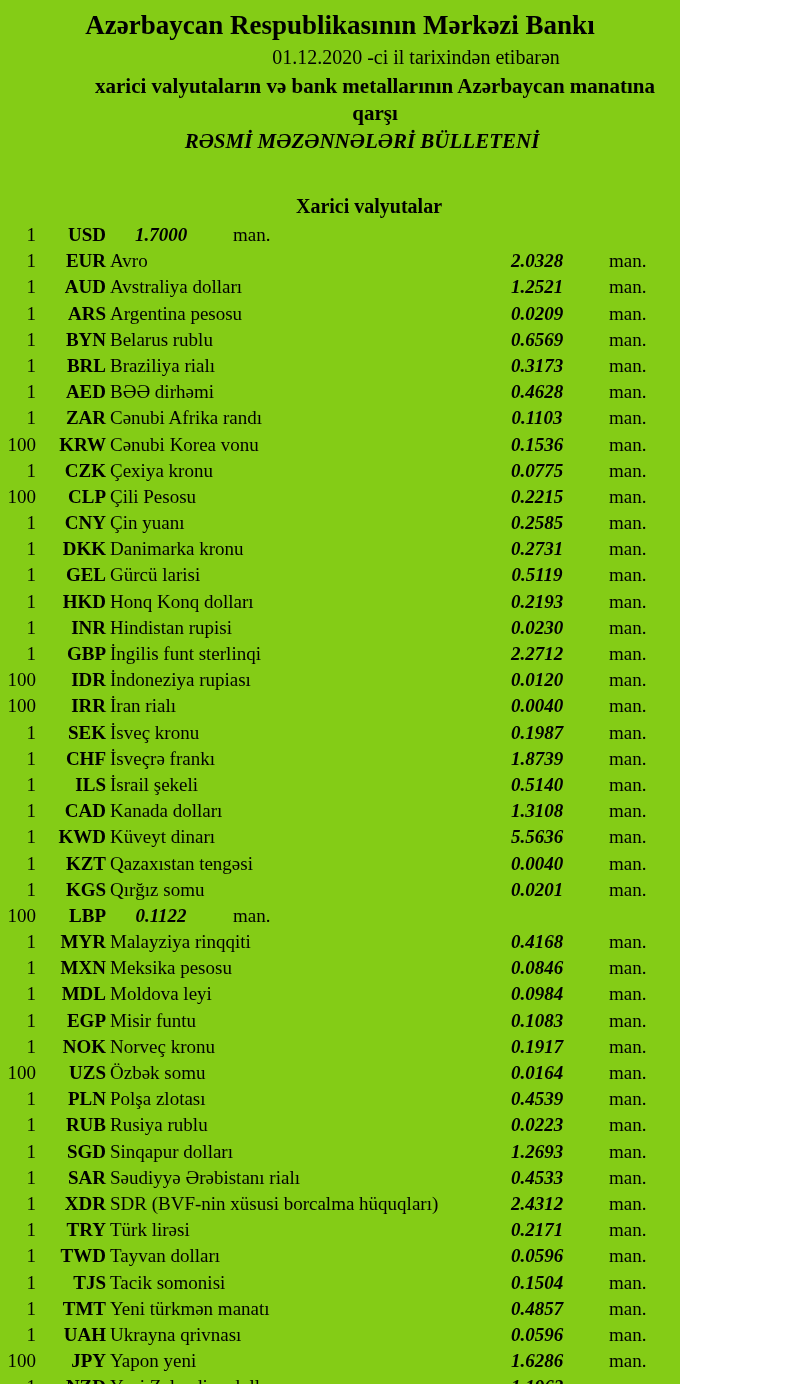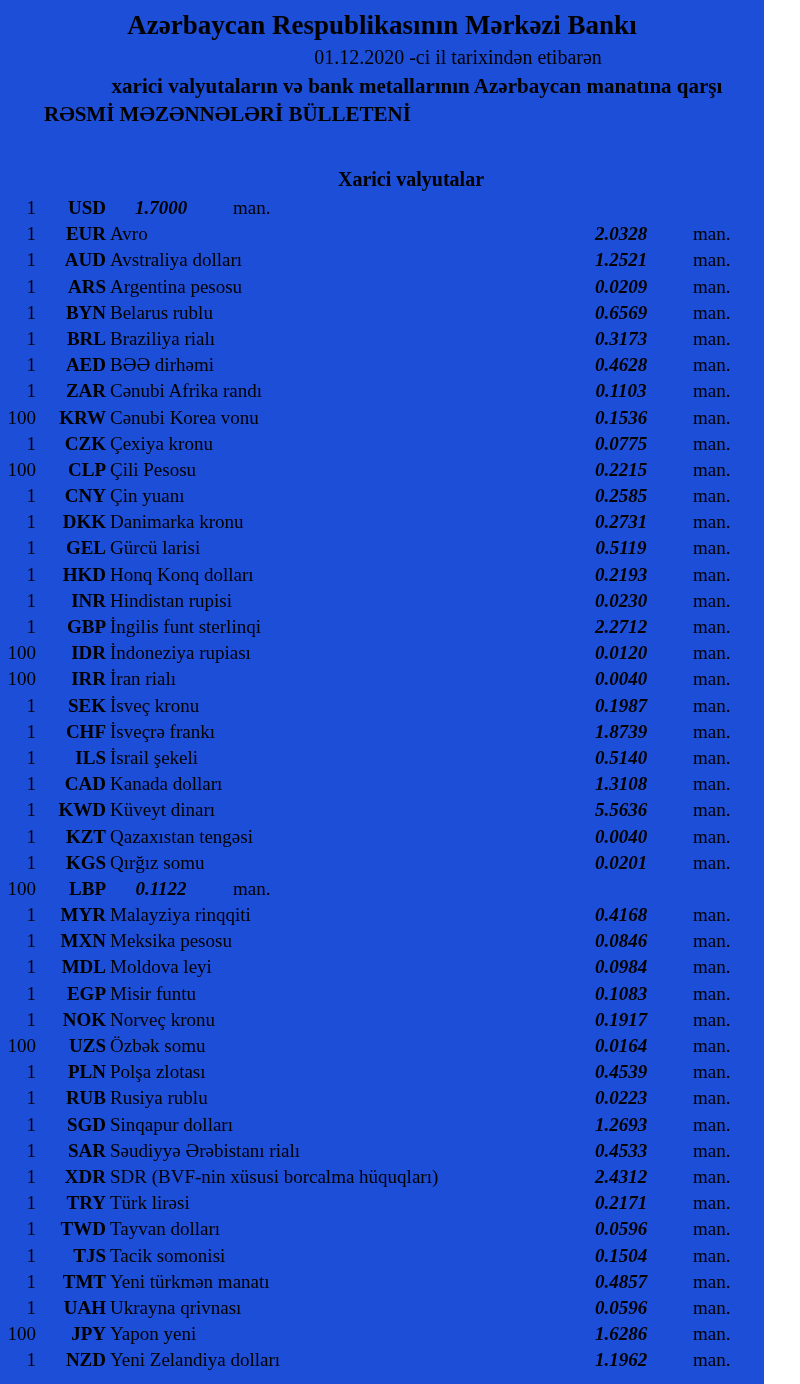--- a/index.html
+++ b/index.html
@@ -4,23 +4,23 @@
 <style>
   html, body {
     margin: 0;
     padding: 0;
     background: #ffffff;
     color: #000000;
     font-family: "Liberation Serif", "DejaVu Serif", serif;
   }
   .page {
     position: relative;
-    width: 764px;
+    width: 680px;
     height: 1384px;
-    background: #1d4ed8;
+    background: #84cc16;
     overflow: hidden;
     padding-top: 6px;
     box-sizing: border-box;
   }
   .title {
     font-size: 27px;
     font-weight: 700;
     line-height: 38px;
     text-align: center;
     margin: 0;
@@ -38,22 +38,24 @@
     line-height: 27px;
     text-align: center;
     padding-left: 38px;
     margin-top: 2px;
     margin-left: 32px;
   }
   .h-bul {
     font-size: 21px;
     font-weight: 700;
     line-height: 27px;
+    text-align: center;
     padding-left: 44px;
     margin-top: 1px;
+    font-style: italic;
   }
   .section-heading {
     font-size: 20px;
     font-weight: 700;
     line-height: 27px;
     text-align: center;
     padding-left: 58px;
     margin-top: 38px;
   }
   .rates-table {

